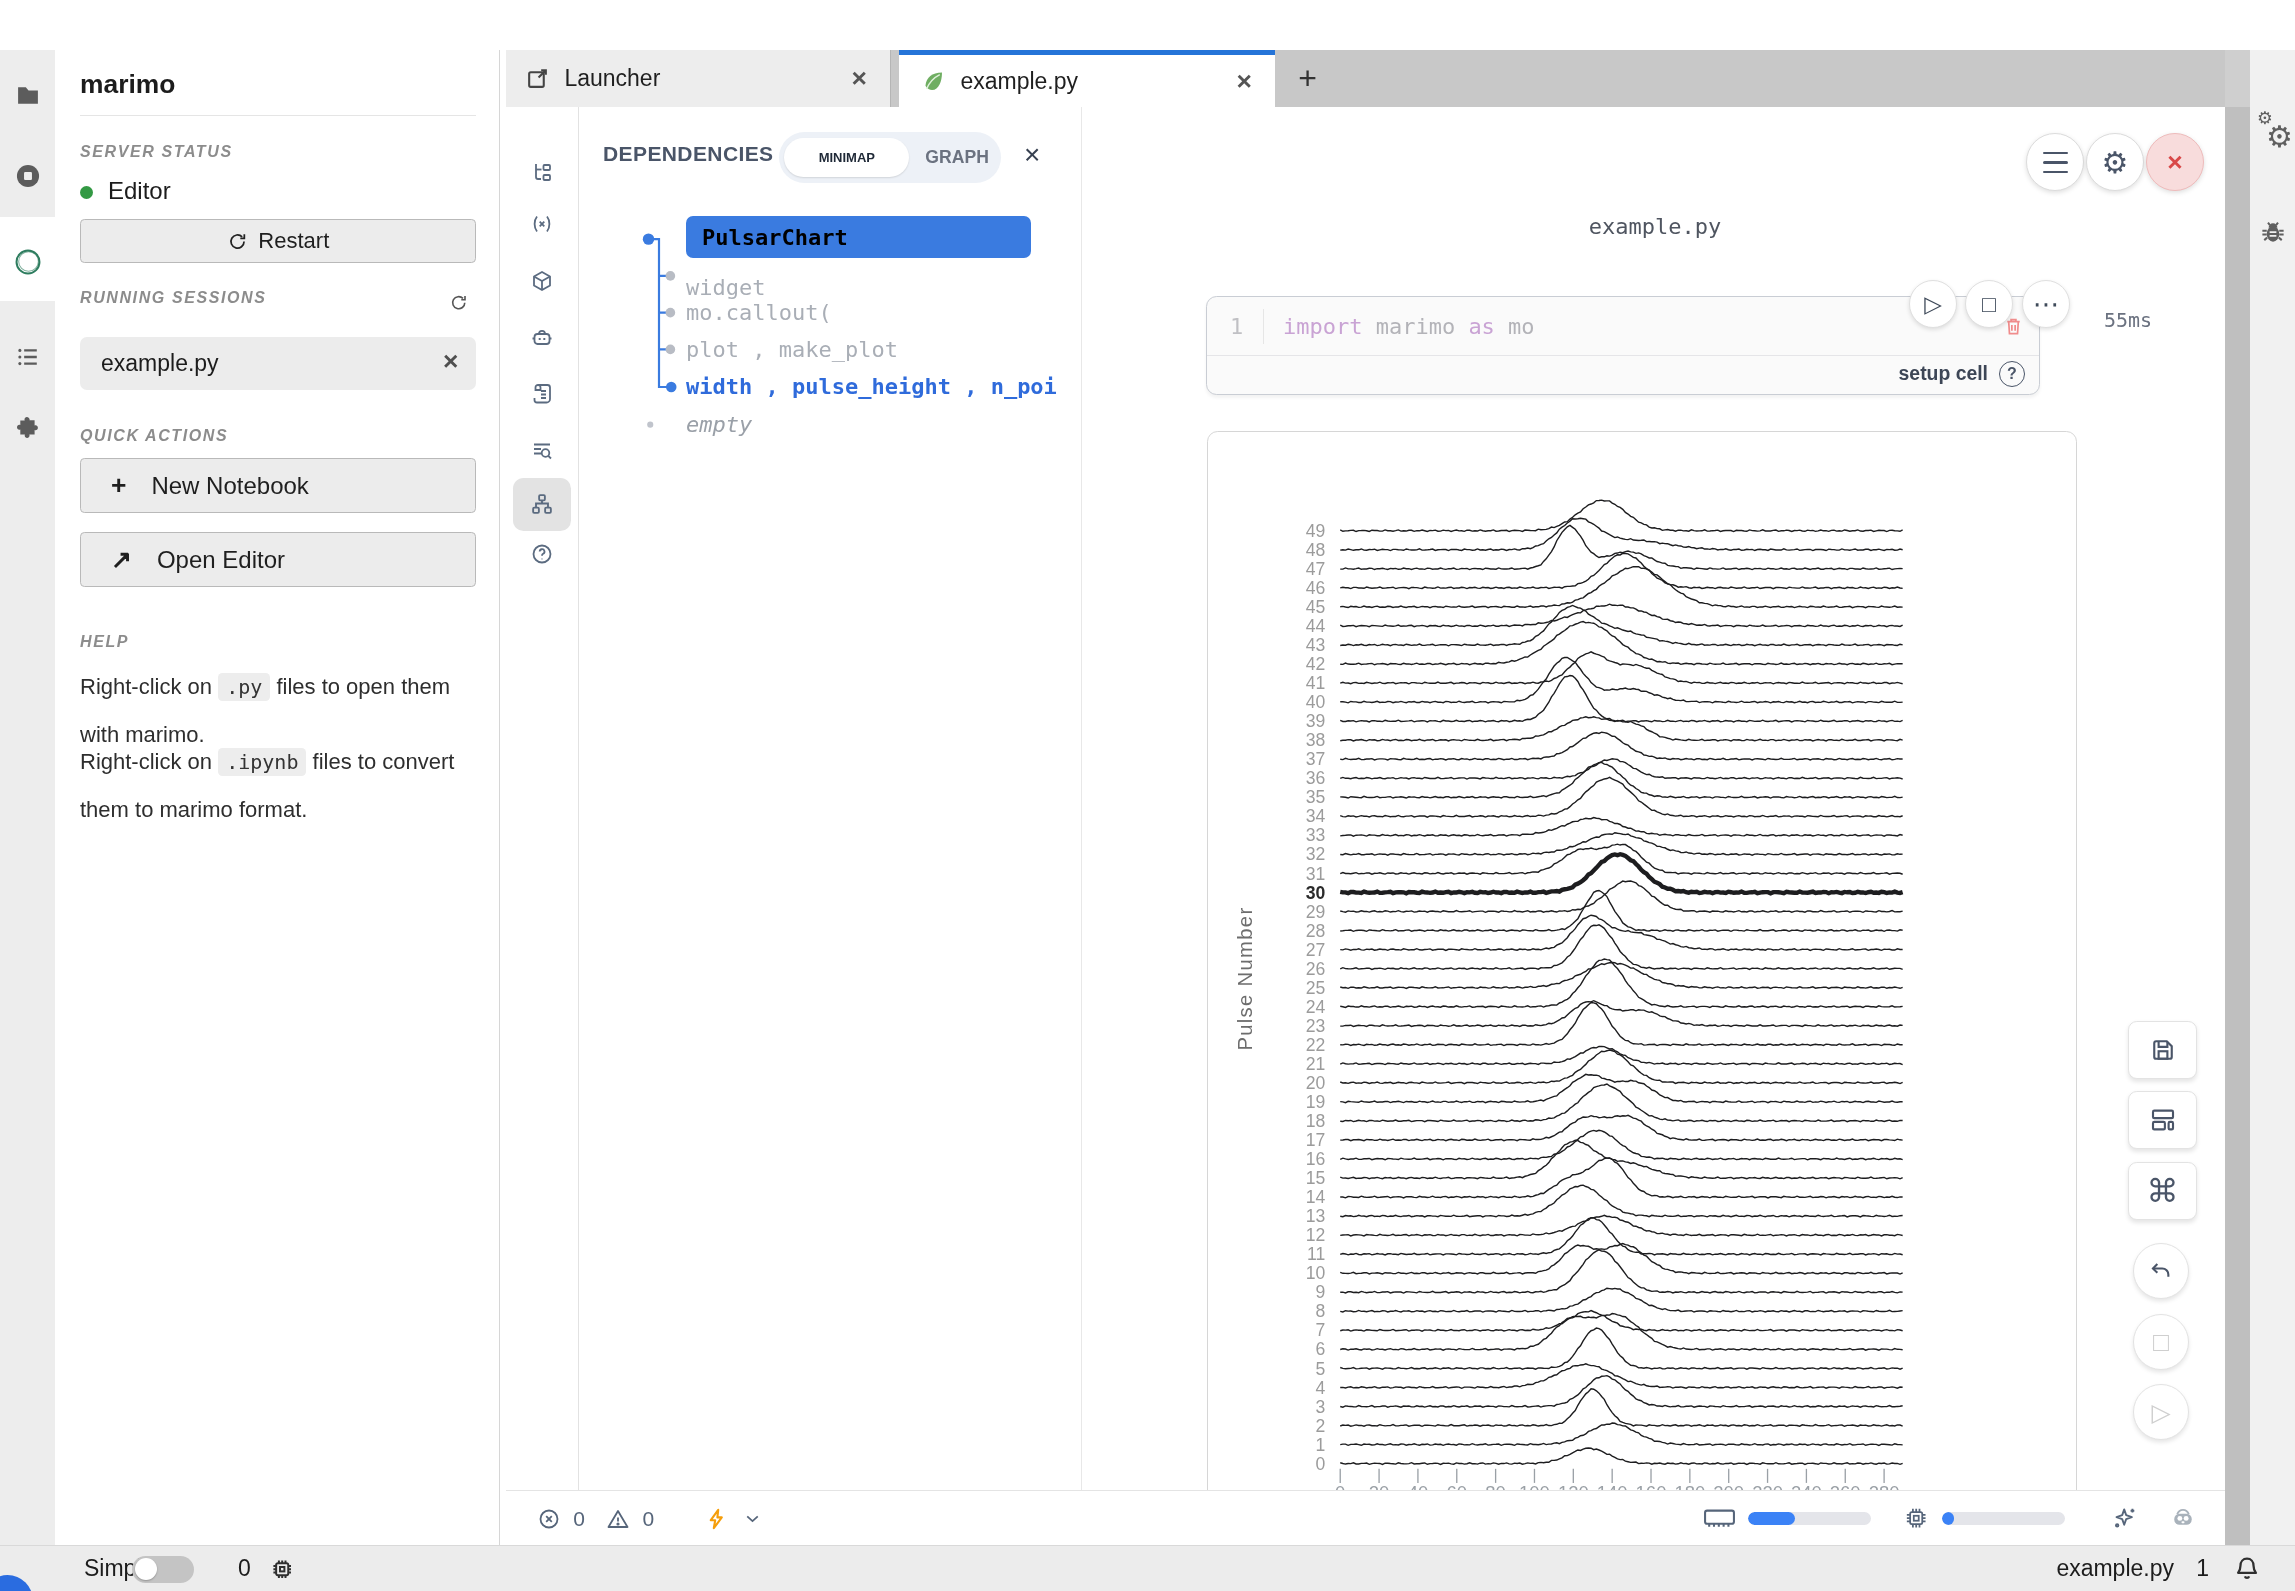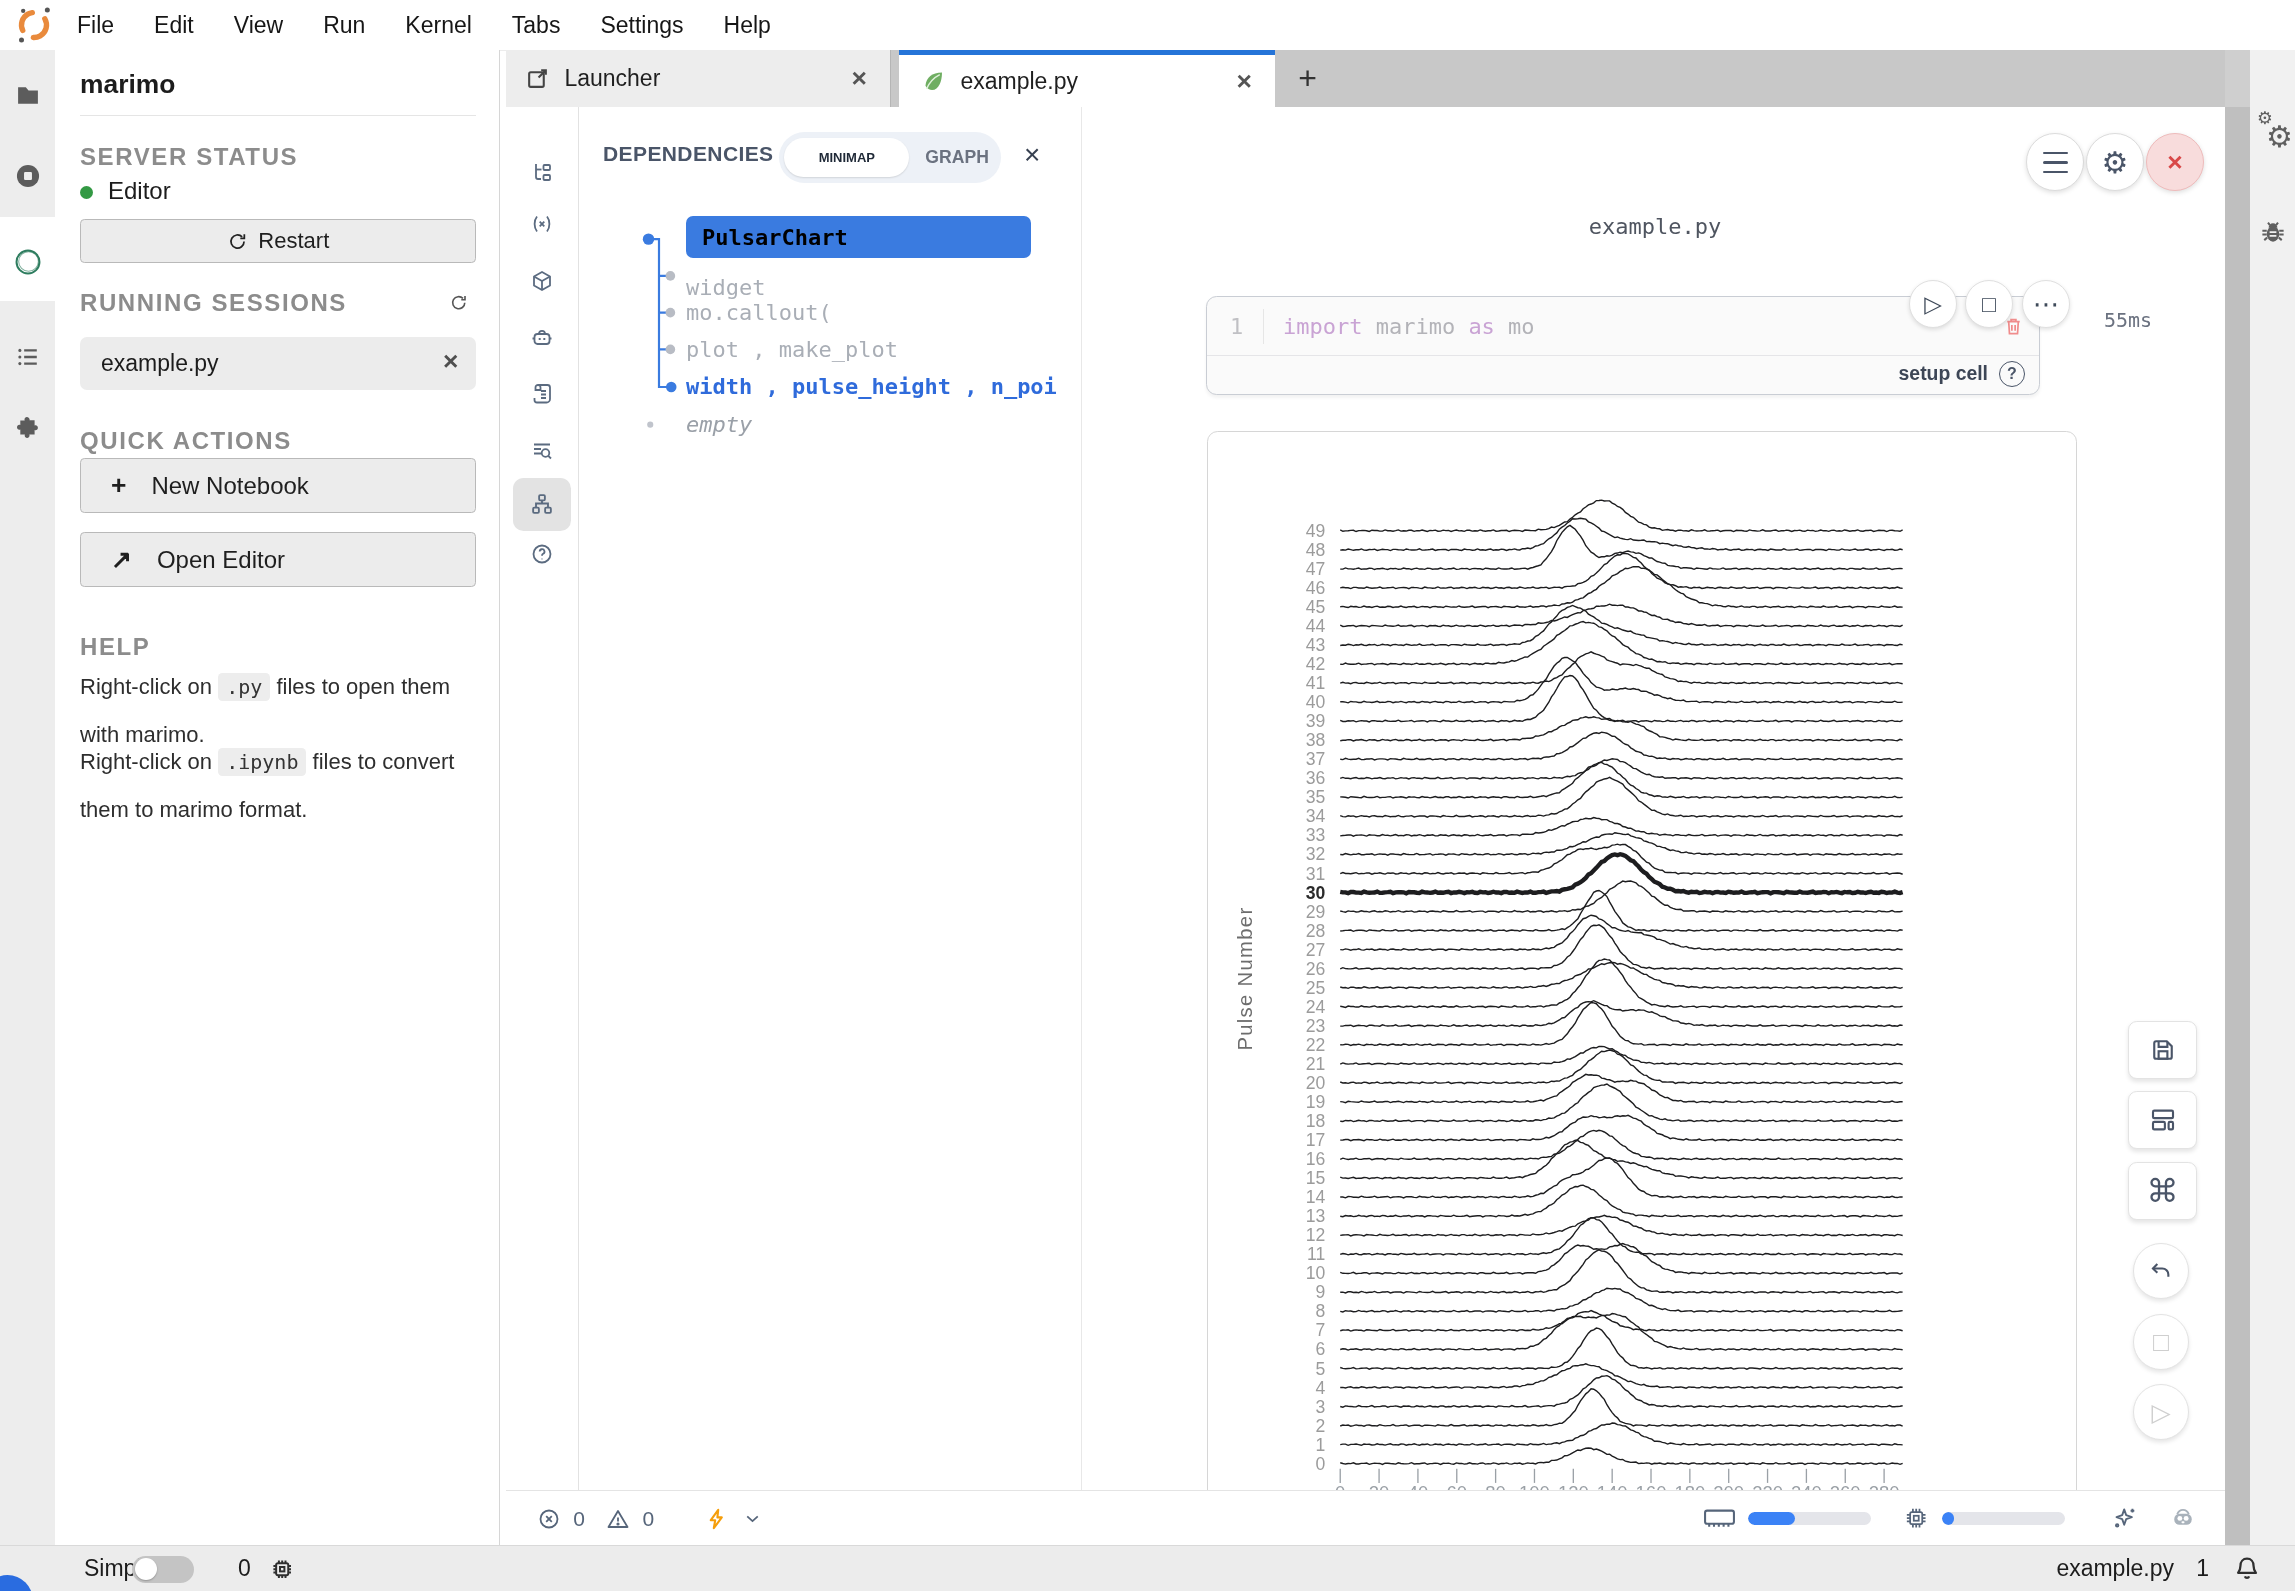--- a/index.html
+++ b/index.html
@@ -1,21 +1,21 @@
 <!DOCTYPE html>
 <html style="font-size:14px"><head>
 <meta charset="utf-8">
 <style>
   html,body{margin:0;padding:0;background:#fff;}
   #app{position:relative;width:2295px;height:1591px;overflow:hidden;
        font-family:"Liberation Sans",sans-serif;color:#1c1c1c;background:#fff;}
   .abs{position:absolute;}
   .mono{font-family:"DejaVu Sans Mono",monospace;}
   .row{display:flex;align-items:center;}
-  .sechead{font-size:24px;font-weight:bold;color:#8c8c8c;letter-spacing:1.6px;}
+  .sechead{font-size:16px;font-weight:bold;color:#8c8c8c;letter-spacing:1.6px;font-style:italic;}
   svg{display:block;}
   svg text{font-family:"Liberation Sans",sans-serif;}
 
   
   .menubar{left:0;top:0;width:2295px;height:50px;background:#fff;border-bottom:0.9px solid #ececec;display:flex;align-items:center;}
   .menubar .items{display:flex;gap:40px;margin-left:77px;font-size:23px;color:#161616;}
   .menubar .items span{cursor:default;}
 
   
   .activitybar{left:0;top:50px;width:55px;height:1495px;background:#ededed;border-right:0.9px solid #dcdcdc;}
@@ -92,38 +92,20 @@
   .statusbar{left:0;top:1545px;width:2295px;height:47px;background:#ececec;border-top:0.9px solid #d9d9d9;}
   .toggle{position:absolute;left:132px;top:9.7px;width:62px;height:27px;background:#c4c4c4;border-radius:14px;cursor:pointer;}
   .toggle .knob{position:absolute;left:2.6px;top:2.6px;width:22px;height:22px;border-radius:50%;background:#fff;box-shadow:0 0.9px 1.8px rgba(0,0,0,.25);}
   .blue-corner{position:absolute;left:-17.6px;top:29px;width:51px;height:51px;border-radius:50%;background:#2a6ce0;}
 </style>
 </head>
 <body>
 
 <div id="app">
 
-  <div class="abs menubar">
-    <svg class="abs" style="left:14px;top:5.3px;" width="40" height="40" viewBox="0 0 48 48">
-      <circle cx="24" cy="24" r="15" fill="none" stroke="#e98a3c" stroke-width="6.5" stroke-dasharray="32 16 28 18" stroke-linecap="round" transform="rotate(-30 24 24)"></circle>
-      <circle cx="11" cy="7" r="2.6" fill="#555"></circle>
-      <circle cx="40" cy="6" r="3" fill="#555"></circle>
-      <circle cx="9" cy="42" r="3" fill="#555"></circle>
-    </svg>
-    <div class="items">
-      <span>File</span>
-      <span>Edit</span>
-      <span>View</span>
-      <span>Run</span>
-      <span>Kernel</span>
-      <span>Tabs</span>
-      <span>Settings</span>
-      <span>Help</span>
-    </div>
-  </div>
 
   <div class="abs activitybar">
     <div class="act-hl"></div>
     <span class="act-ic" style="top:45px;">
       <svg width="26.4" height="26.4" viewBox="0 0 24 24">
           <path d="M3 5 h7 l2.5 3 H21 v12 H3 Z" fill="#5c5c5c"></path>
         </svg>
     </span>
     <span class="act-ic" style="top:126px;">
       <svg width="28" height="28" viewBox="0 0 24 24">

